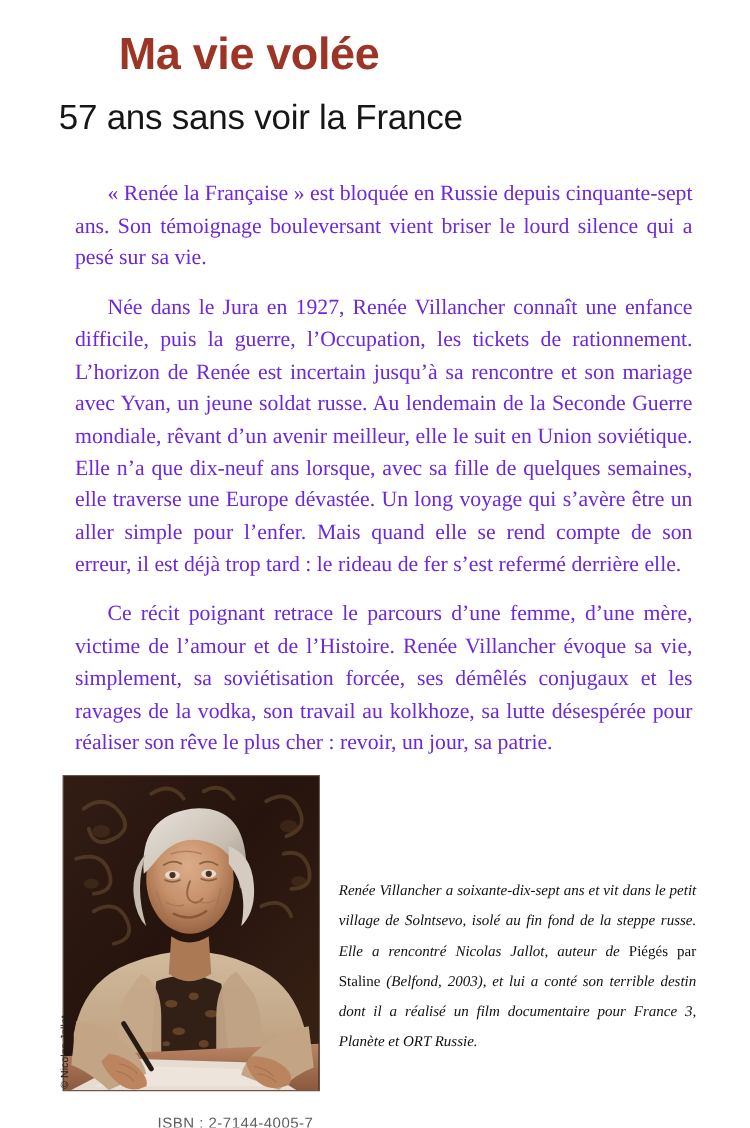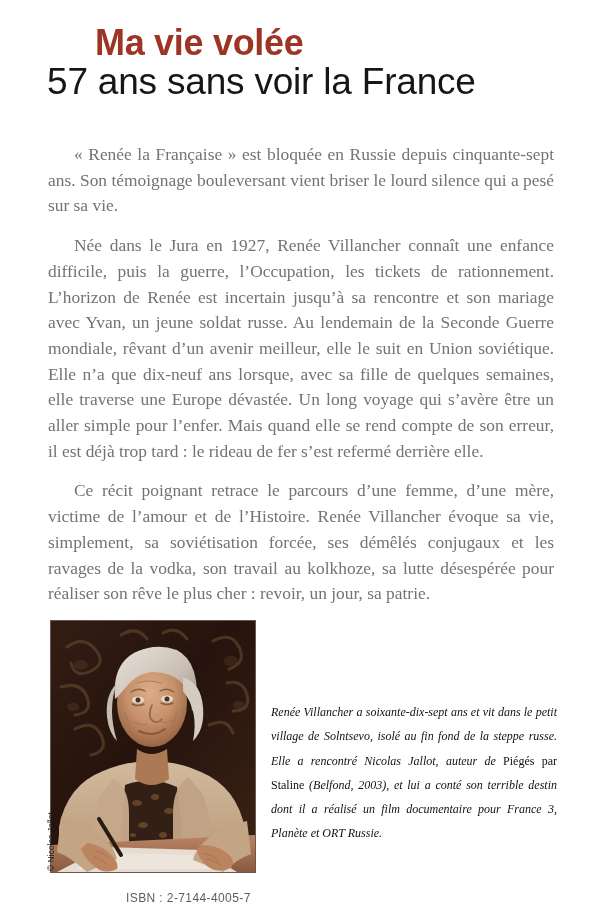--- a/index.html
+++ b/index.html
@@ -34,45 +34,45 @@
     font-size: 36px;
     letter-spacing: -0.3px;
     color: #9c3526;
     line-height: 1.05;
     white-space: nowrap;
     margin-left: 45px;
   }
   .subtitle {
     position: absolute;
     left: 47px;
-    top: 62px;
+    top: 79px;
     font-family: "Liberation Sans", "DejaVu Sans", sans-serif;
     font-weight: normal;
-    font-size: 37px;
+    font-size: 28px;
     letter-spacing: -0.2px;
     color: #161616;
     line-height: 1.1;
     white-space: nowrap;
   }
 
   
   .body-col {
     position: absolute;
     left: 48px;
     top: 142px;
     width: 506px;
   }
   .para {
-    margin: 0 0 0 0;
+    margin: 0 0 0 12px;
     font-family: "Liberation Serif", "DejaVu Serif", serif;
     font-size: 17.4px;
     line-height: 25.7px;
     text-align: justify;
     text-indent: 26px;
-    color: #737373;
+    color: #6d28d9;
     hyphens: none;
   }
   .para + .para { margin-top: 14px; }
 
   
   .photo-wrap {
     position: absolute;
     left: 51px;
     top: 621px;
     width: 204px;

